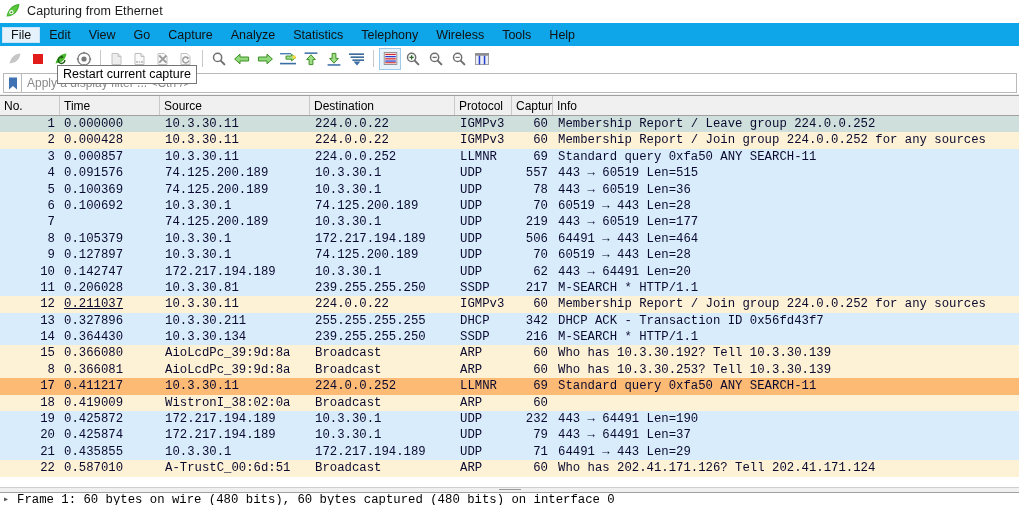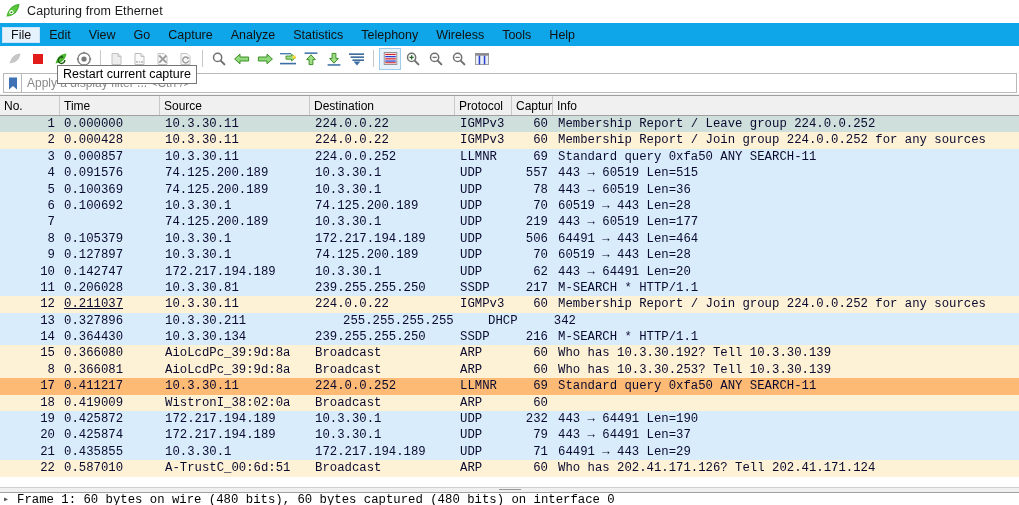--- a/index.html
+++ b/index.html
@@ -430,23 +430,24 @@
           <div class="c c-src" style="width: 150px;">10.3.30.11</div>
           <div class="c c-dst" style="width: 145px;">224.0.0.22</div>
           <div class="c c-proto" style="width: 57px;">IGMPv3</div>
           <div class="c c-len" style="width: 41px;">60</div>
           <div class="c c-info" style="width: 466px;">Membership Report / Join group 224.0.0.252 for any sources</div>
         </div>
         <div class="row" style="background: rgb(217, 236, 251); color: rgb(10, 10, 48);">
           <div class="c c-no" style="width: 60px;">13</div>
           <div class="c c-time" style="width: 100px;">0.327896</div>
           <div class="c c-src" style="width: 150px;">10.3.30.211</div>
-          <div class="c c-dst" style="width: 145px; margin-left: 28px;">255.255.255.255</div>
+          <div class="c c-dst" style="width: 145px;">255.255.255.255</div>
           <div class="c c-proto" style="width: 57px;">DHCP</div>
           <div class="c c-len" style="width: 41px;">342</div>
+          <div class="c c-info" style="width: 466px;">DHCP ACK      - Transaction ID 0x56fd43f7</div>
         </div>
         <div class="row" style="background: rgb(217, 236, 251); color: rgb(10, 10, 48);">
           <div class="c c-no" style="width: 60px;">14</div>
           <div class="c c-time" style="width: 100px;">0.364430</div>
           <div class="c c-src" style="width: 150px;">10.3.30.134</div>
           <div class="c c-dst" style="width: 145px;">239.255.255.250</div>
           <div class="c c-proto" style="width: 57px;">SSDP</div>
           <div class="c c-len" style="width: 41px;">216</div>
           <div class="c c-info" style="width: 466px;">M-SEARCH * HTTP/1.1</div>
         </div>

